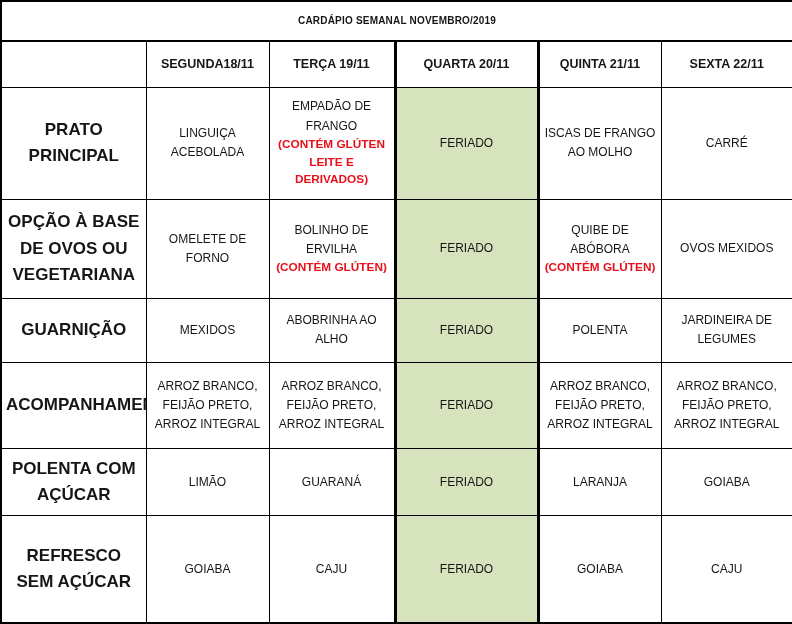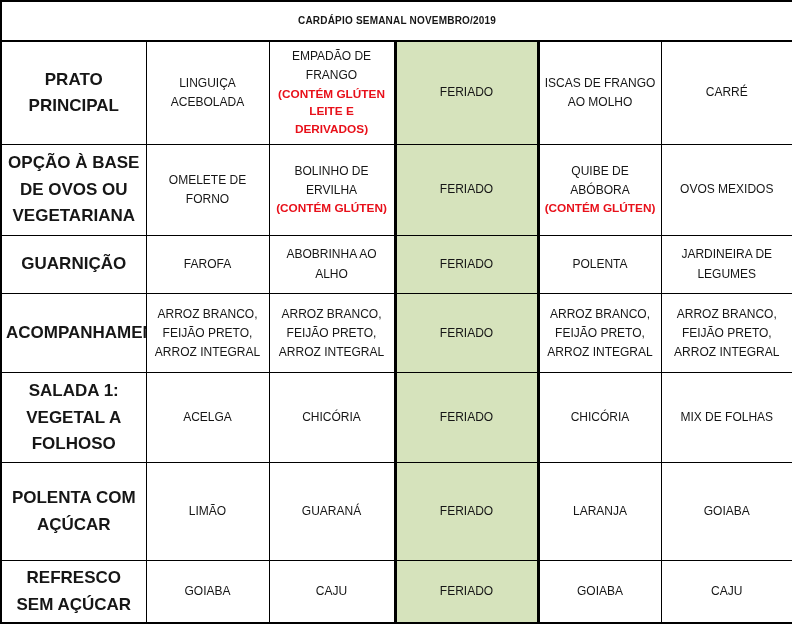--- a/index.html
+++ b/index.html
@@ -79,62 +79,61 @@
     <col style="width:123px">
     <col style="width:126px">
     <col style="width:143px">
     <col style="width:123px">
     <col style="width:132px">
   </colgroup>
   <thead>
     <tr class="title-row">
       <td colspan="6">CARDÁPIO SEMANAL NOVEMBRO/2019</td>
     </tr>
+    <tr class="head-row" id="head-row">
+        <th></th>
+        <th>SEGUNDA18/11</th>
+        <th>TERÇA 19/11</th>
+        <th class="hl">QUARTA 20/11</th>
+        <th>QUINTA 21/11</th>
+        <th>SEXTA 22/11</th>
+      </tr>
   </thead>
   <tbody id="body">
       <tr>
         <td class="label">PRATO PRINCIPAL</td>
         <td><span>LINGUIÇA ACEBOLADA</span></td>
         <td><span>EMPADÃO DE FRANGO</span><div class="allergen">(CONTÉM GLÚTEN LEITE E DERIVADOS)</div></td>
         <td class="holiday hl"><span>FERIADO</span></td>
         <td><span>ISCAS DE FRANGO AO MOLHO</span></td>
         <td><span>CARRÉ</span></td>
       </tr>
       <tr>
         <td class="label">OPÇÃO À BASE DE OVOS OU VEGETARIANA</td>
         <td><span>OMELETE DE FORNO</span></td>
         <td><span>BOLINHO DE ERVILHA</span><div class="allergen">(CONTÉM GLÚTEN)</div></td>
         <td class="holiday hl"><span>FERIADO</span></td>
         <td><span>QUIBE DE ABÓBORA</span><div class="allergen">(CONTÉM GLÚTEN)</div></td>
         <td><span>OVOS MEXIDOS</span></td>
       </tr>
       <tr>
         <td class="label">GUARNIÇÃO</td>
-        <td><span>FAROFA</span></td>
+        <td><span>MEXIDOS</span></td>
         <td><span>ABOBRINHA AO ALHO</span></td>
         <td class="holiday hl"><span>FERIADO</span></td>
         <td><span>POLENTA</span></td>
         <td><span>JARDINEIRA DE LEGUMES</span></td>
       </tr>
       <tr>
         <td class="label">ACOMPANHAMENTOS</td>
         <td><span>ARROZ BRANCO, FEIJÃO PRETO, ARROZ INTEGRAL</span></td>
         <td><span>ARROZ BRANCO, FEIJÃO PRETO, ARROZ INTEGRAL</span></td>
         <td class="holiday hl"><span>FERIADO</span></td>
         <td><span>ARROZ BRANCO, FEIJÃO PRETO, ARROZ INTEGRAL</span></td>
         <td><span>ARROZ BRANCO, FEIJÃO PRETO, ARROZ INTEGRAL</span></td>
-      </tr>
-      <tr>
-        <td class="label">SALADA 1:
-VEGETAL A FOLHOSO</td>
-        <td><span>ACELGA</span></td>
-        <td><span>CHICÓRIA</span></td>
-        <td class="holiday hl"><span>FERIADO</span></td>
-        <td><span>CHICÓRIA</span></td>
-        <td><span>MIX DE FOLHAS</span></td>
       </tr>
       <tr>
         <td class="label">POLENTA COM AÇÚCAR</td>
         <td><span>LIMÃO</span></td>
         <td><span>GUARANÁ</span></td>
         <td class="holiday hl"><span>FERIADO</span></td>
         <td><span>LARANJA</span></td>
         <td><span>GOIABA</span></td>
       </tr>
       <tr>

